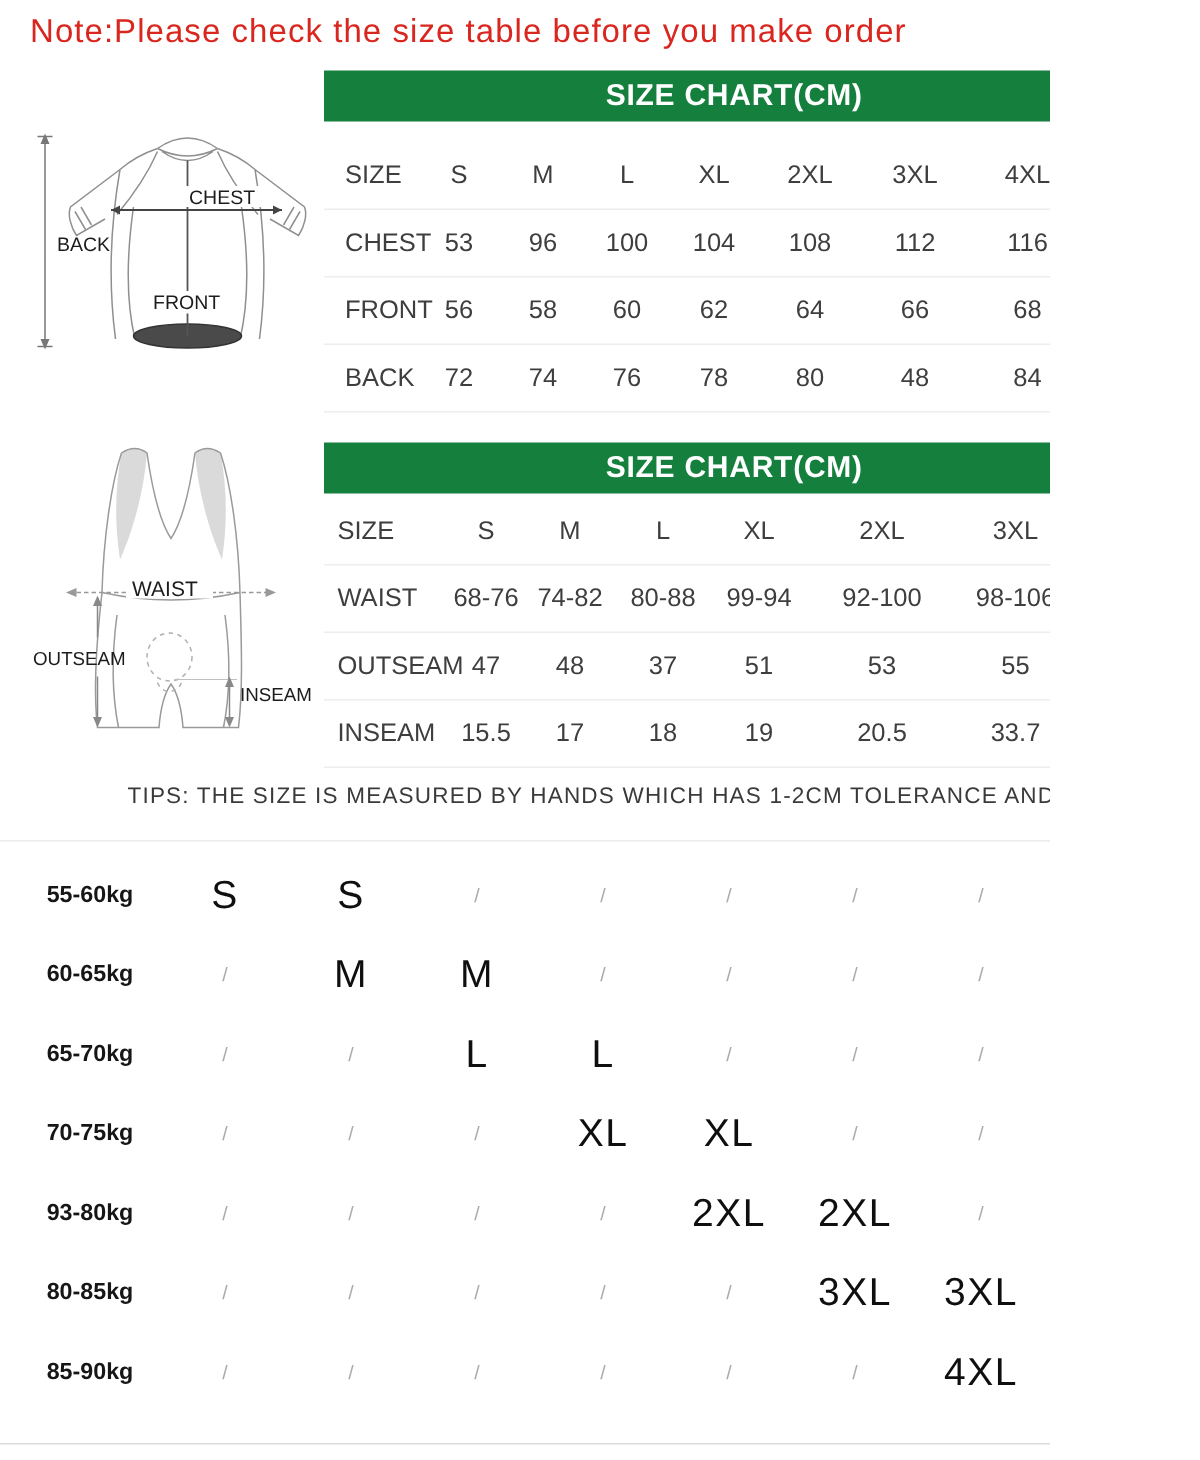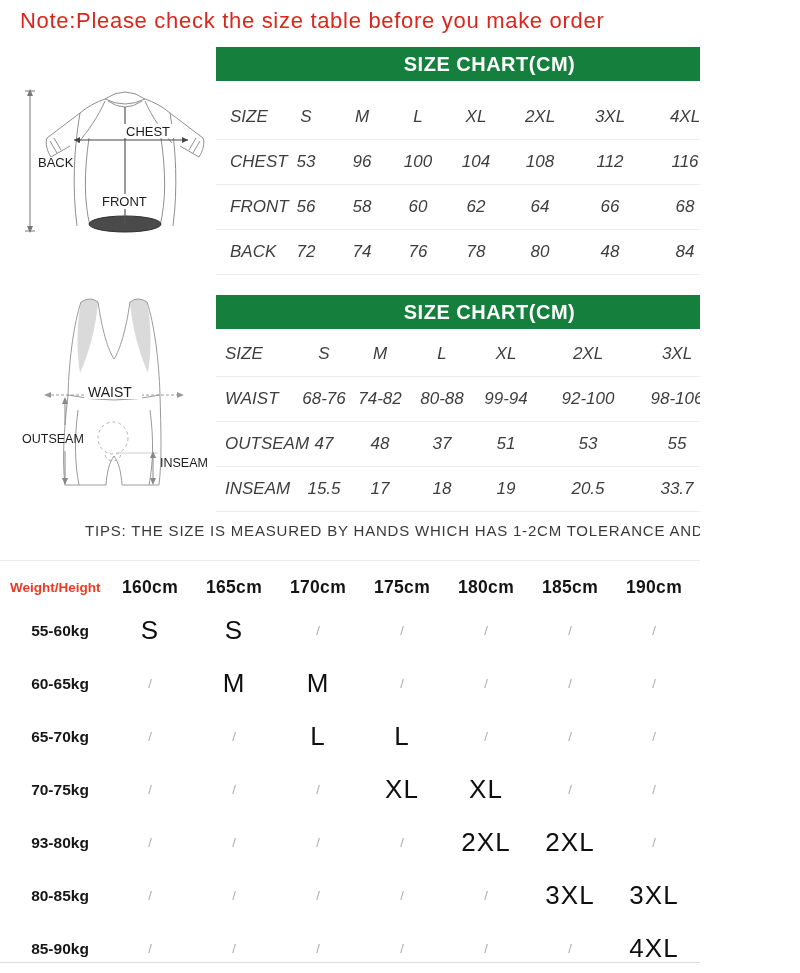--- a/index.html
+++ b/index.html
@@ -11,21 +11,21 @@
         color:#d9261e;white-space:nowrap;}
 
   
   .bar{position:absolute;left:216px;width:547px;height:34px;background:#15803d;
        color:#fff;font-weight:bold;font-size:20px;letter-spacing:0.5px;
        display:flex;align-items:center;justify-content:center;}
   .bar1{top:47px;}
   .bar2{top:295px;}
 
   
-  .stable{position:absolute;left:216px;width:580px;font-style:italic;}
+  .stable{position:absolute;left:216px;width:580px;}
   .t1{top:95px;}
   .t2{top:332px;}
   .trow{display:grid;height:44px;align-items:center;border-bottom:1px solid #ededed;
         font-size:17px;color:#3e3e3e;}
   .t1 .trow{grid-template-columns:64px 52px 60px 52px 64px 64px 76px 74px;}
   .t2 .trow{grid-template-columns:84px 48px 64px 60px 68px 96px 82px;}
   .tlabel{text-align:left;}
   .t1 .tlabel{padding-left:14px;}
   .t2 .tlabel{padding-left:9px;}
   .tcell{text-align:center;}
@@ -218,31 +218,20 @@
         <div class="tcell">19</div>
         <div class="tcell">20.5</div>
         <div class="tcell">33.7</div>
       </div>
     </div>
 
   <div class="tips">TIPS: THE SIZE IS MEASURED BY HANDS WHICH HAS 1-2CM TOLERANCE AND IT IS NORMAL</div>
   <div class="divider-mid"></div>
 
   <div class="wt" id="weight-table">
-      <div class="whead">
-        <div class="wcorner">Weight/Height</div>
-        <div class="wcol">160cm</div>
-        <div class="wcol">165cm</div>
-        <div class="wcol">170cm</div>
-        <div class="wcol">175cm</div>
-        <div class="wcol">180cm</div>
-        <div class="wcol">185cm</div>
-        <div class="wcol">190cm</div>
-        <div class="wcol">195cm</div>
-      </div>
       <div class="wrow">
         <div class="wlabel">55-60kg</div>
         <div class="wsize">S</div>
         <div class="wsize">S</div>
         <div class="wslash">/</div>
         <div class="wslash">/</div>
         <div class="wslash">/</div>
         <div class="wslash">/</div>
         <div class="wslash">/</div>
         <div class="wslash">/</div>

